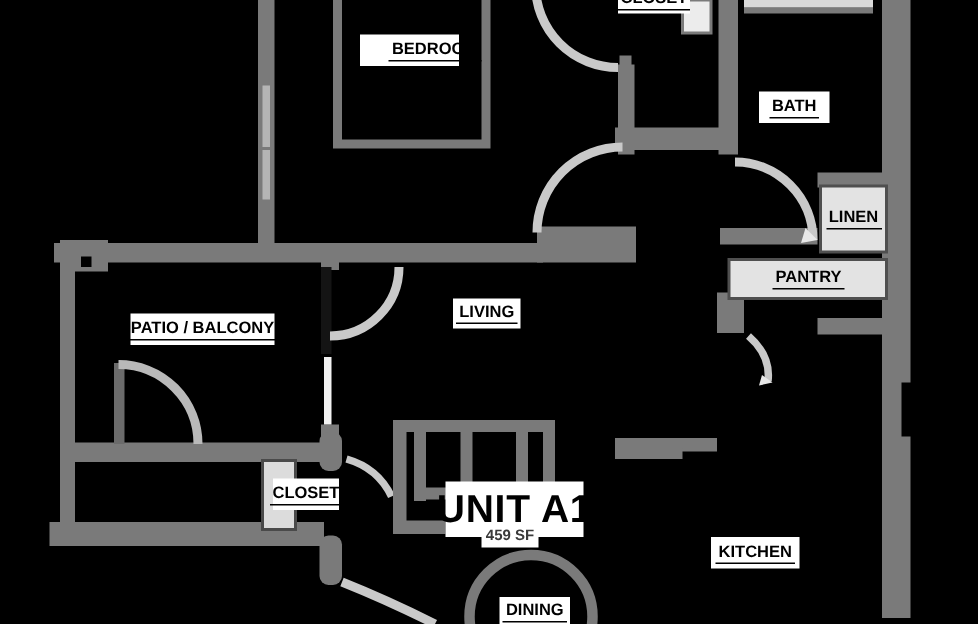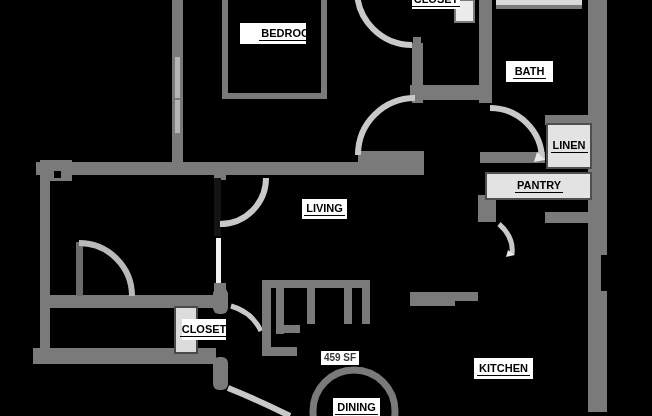--- a/index.html
+++ b/index.html
@@ -158,30 +158,36 @@
     </div>
 
   <div class="lbl lbl--onbox" style="left:549px;top:135px;width:40px;height:21px;">
       <span>LINEN</span>
     </div>
 
   <div class="lbl lbl--onbox" style="left:505px;top:175px;width:68px;height:21px;">
       <span>PANTRY</span>
     </div>
 
+  <div class="lbl" style="left:87px;top:209px;width:96px;height:21px;font-size:11px;">
+      <span>PATIO / BALCONY</span>
+    </div>
 
   <div class="lbl" style="left:302px;top:199px;width:45px;height:20px;">
       <span>LIVING</span>
     </div>
 
 
   <div class="lbl" style="left:182px;top:319px;width:44px;height:21px;">
       <span>CLOSET</span>
     </div>
 
+  <div class="lbl lbl--unit" style="left:297px;top:321px;width:92px;height:37px;">
+      <span>UNIT A1</span>
+    </div>
 
   <div class="lbl lbl--area" style="left:321px;top:351px;width:38px;height:14px;">
       <span>459 SF</span>
     </div>
 
   <div class="lbl" style="left:474px;top:358px;width:59px;height:21px;">
       <span>KITCHEN</span>
     </div>
 
   <div class="lbl" style="left:333px;top:398px;width:47px;height:20px;">

